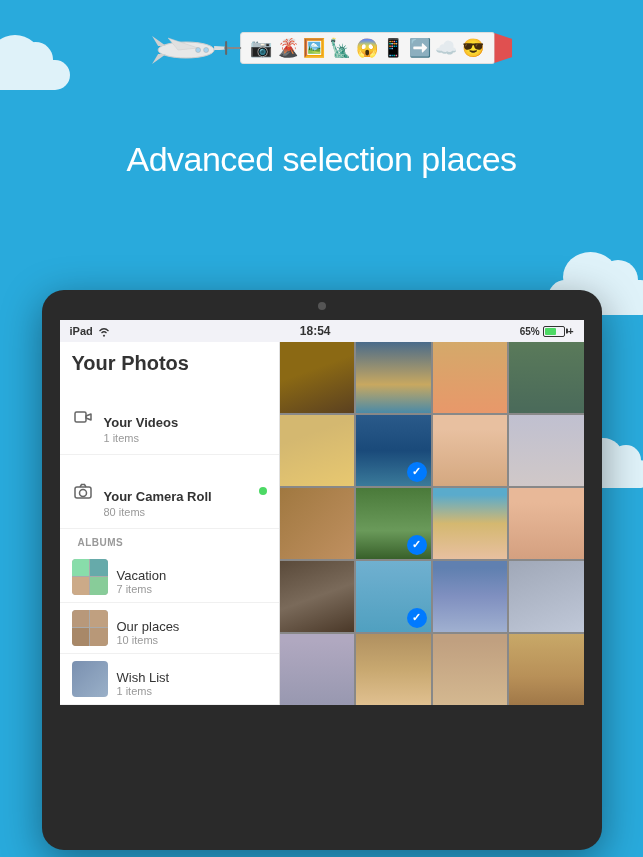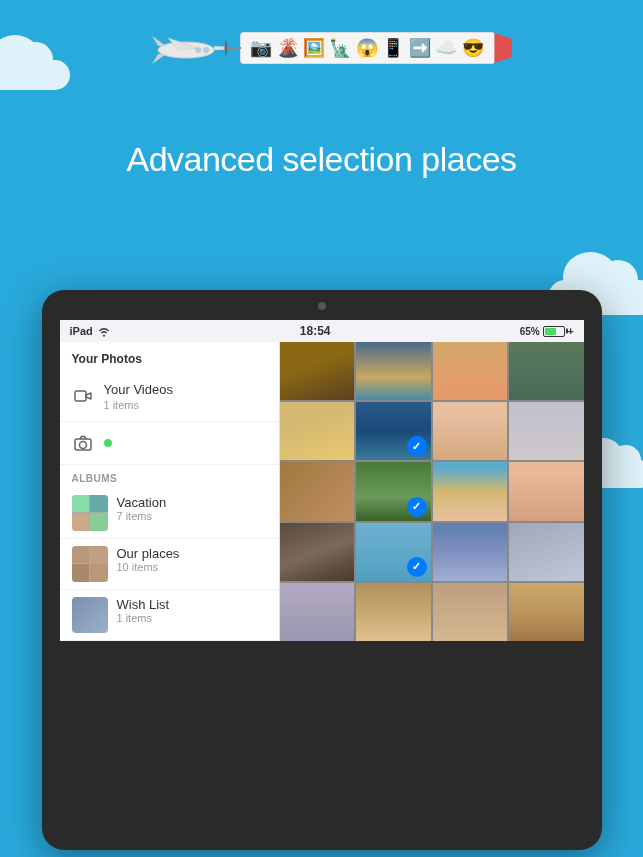--- a/index.html
+++ b/index.html
@@ -209,45 +209,47 @@
       width: 22px; height: 22px;
       flex-shrink: 0;
       display: flex; align-items: center; justify-content: center;
     }
     .sidebar-item-icon svg {
       width: 18px; height: 18px;
     }
     .sidebar-item-text { flex: 1; }
     .sidebar-item-title {
       font-size: 13px;
-      font-weight: 400;
+      font-weight: 700;
       color: #333;
       line-height: 1.3;
+      margin-top: 24px;
     }
     .sidebar-item-count {
       font-size: 11px;
       color: #999;
     }
     .sidebar-item-dot {
       width: 8px; height: 8px;
       background: #4cd964;
       border-radius: 50%;
     }
 
     .albums-header {
       padding: 8px 12px 4px;
       font-size: 10px;
       font-weight: 600;
       color: #999;
       letter-spacing: 0.5px;
+      margin-left: 6px;
     }
 
     .album-item {
       display: flex;
-      align-items: flex-start;
+      align-items: flex-end;
       padding: 7px 12px;
       border-bottom: 1px solid #f0f0f0;
       gap: 9px;
     }
     .album-thumb {
       width: 36px; height: 36px;
       border-radius: 4px;
       overflow: hidden;
       flex-shrink: 0;
       background: #ccc;
@@ -311,21 +313,21 @@
     .ipad-screen {
       flex: 1;
       display: flex;
       flex-direction: column;
       overflow: hidden;
     }
 
     
     .your-photos-header {
       padding: 10px 12px 6px;
-      font-size: 12px;
+      font-size: 20px;
       font-weight: 600;
       color: #333;
     }
   </style>
 </head>
 <body>
 
 <div class="cloud cloud-top-left"></div>
 <div class="cloud cloud-right-1"></div>
 <div class="cloud cloud-right-2"></div>
@@ -413,20 +415,24 @@
 
 
         <div class="sidebar-item">
           <div class="sidebar-item-icon">
             <svg viewBox="0 0 18 18" fill="none">
               <rect x="1" y="5" width="16" height="11" rx="2" stroke="#666" stroke-width="1.5"></rect>
               <circle cx="9" cy="11" r="3.5" stroke="#666" stroke-width="1.5"></circle>
               <path d="M6 5 L7.5 2.5 L10.5 2.5 L12 5" stroke="#666" stroke-width="1.5"></path>
             </svg>
           </div>
+          <div class="sidebar-item-text">
+            <div class="sidebar-item-title">Your Camera Roll</div>
+            <div class="sidebar-item-count">80 items</div>
+          </div>
           <div class="sidebar-item-dot"></div>
         </div>
 
         <div class="albums-header">ALBUMS</div>
 
         <div class="album-item">
           <div class="album-thumb">
             <div class="album-thumb-inner">
               <div class="album-thumb-cell" style="background:#8da;"></div>
               <div class="album-thumb-cell" style="background:#6aa;"></div>

